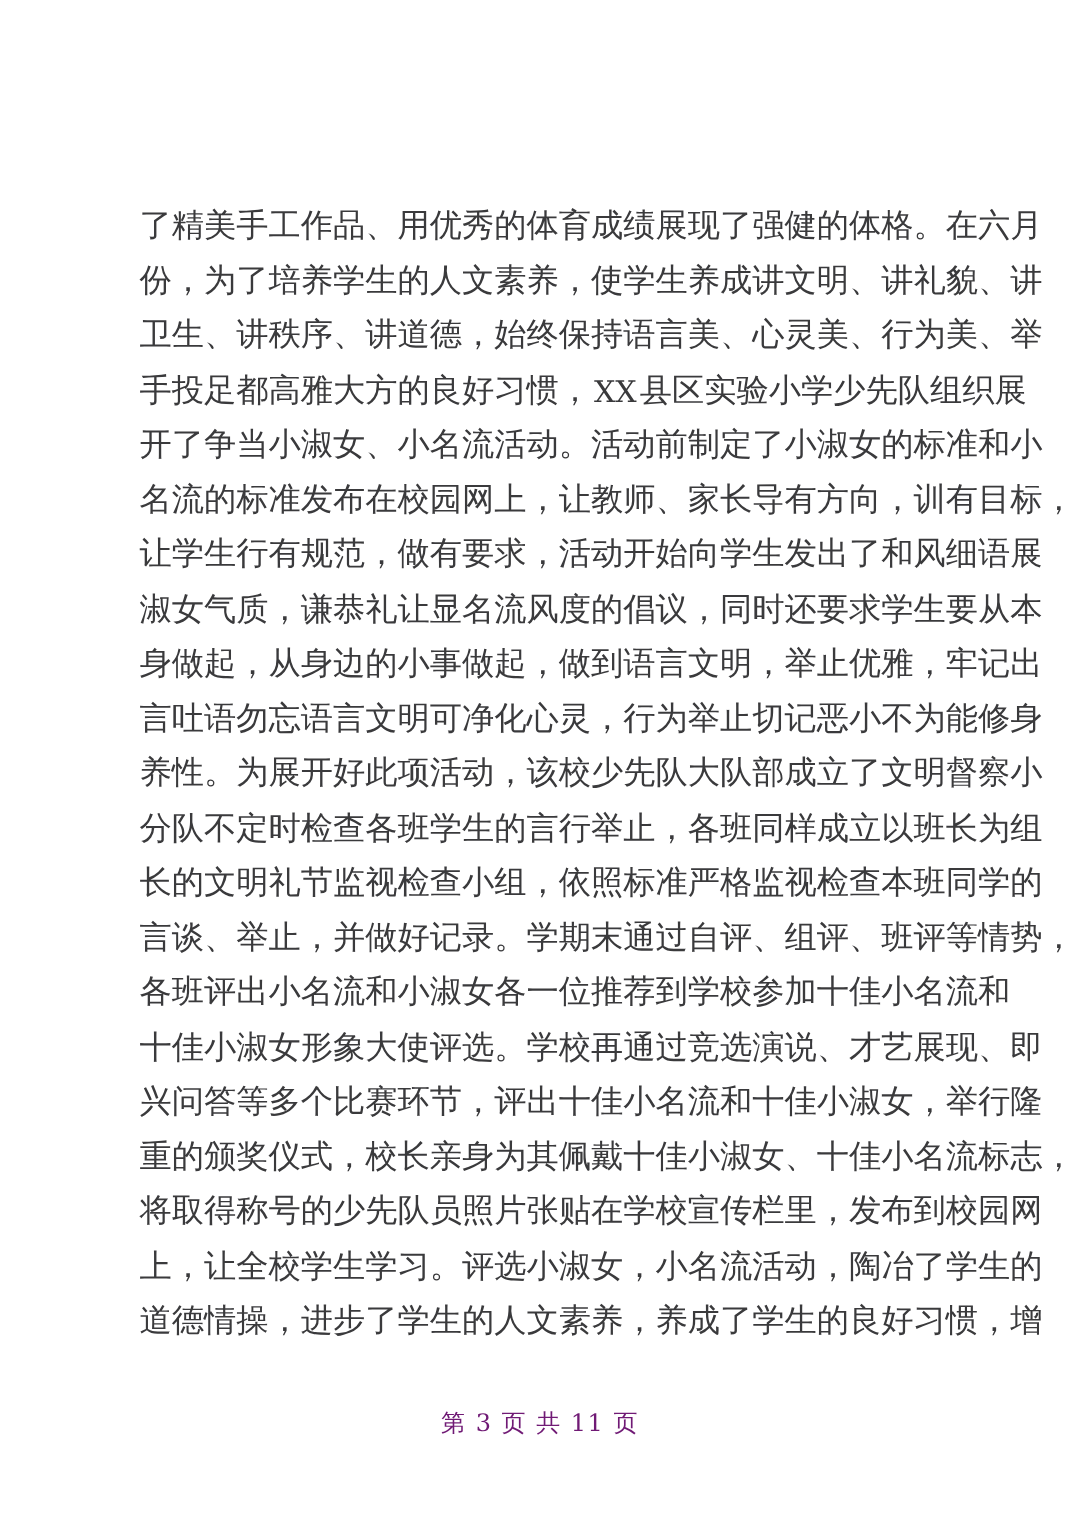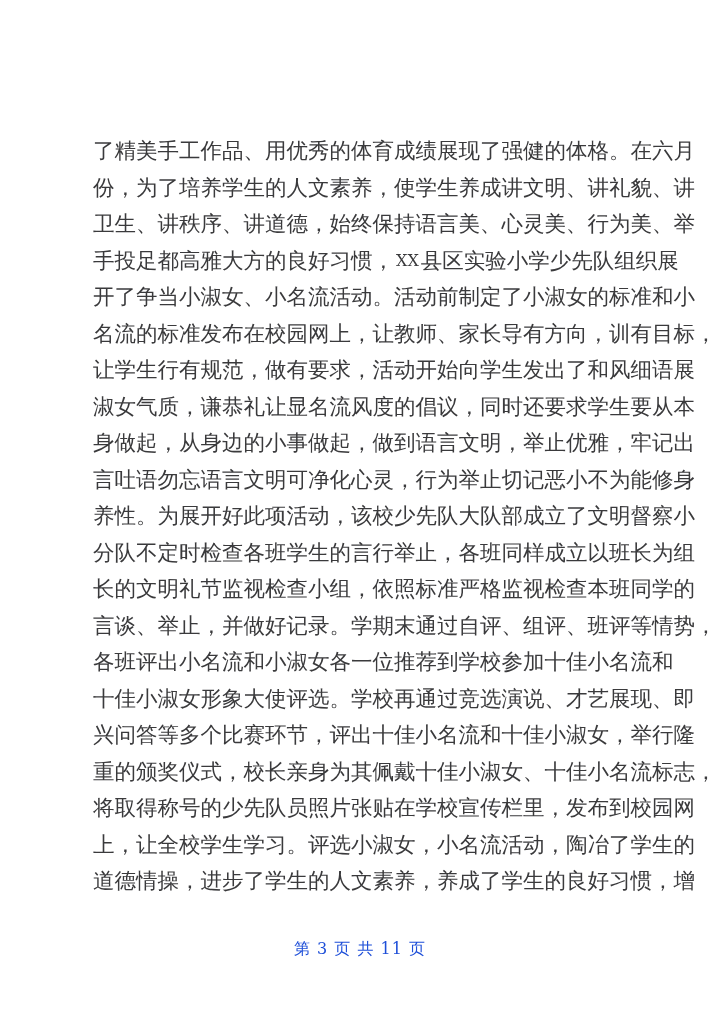--- a/index.html
+++ b/index.html
@@ -43,34 +43,34 @@
     justify-content: space-between;
   }
 
   .text-line > span {
     display: inline-block;
   }
 
   
   .text-line > span.lat {
     font-family: "DejaVu Serif", "Liberation Serif", serif;
-    font-size: 16px;
+    font-size: 20px;
     padding: 0 2px;
   }
 
   
   #page-footer {
     position: absolute;
     left: 0;
     top: 938px;
     width: 720px;
     text-align: center;
     font-size: 16px;
     line-height: 22px;
-    color: #1d4ed8;
+    color: #701a75;
     font-family: "DejaVu Serif", "Liberation Serif", serif;
     letter-spacing: 1px;
   }
 </style>
 </head>
 <body>
 
 <div id="page">
 
   <div id="body-text">

